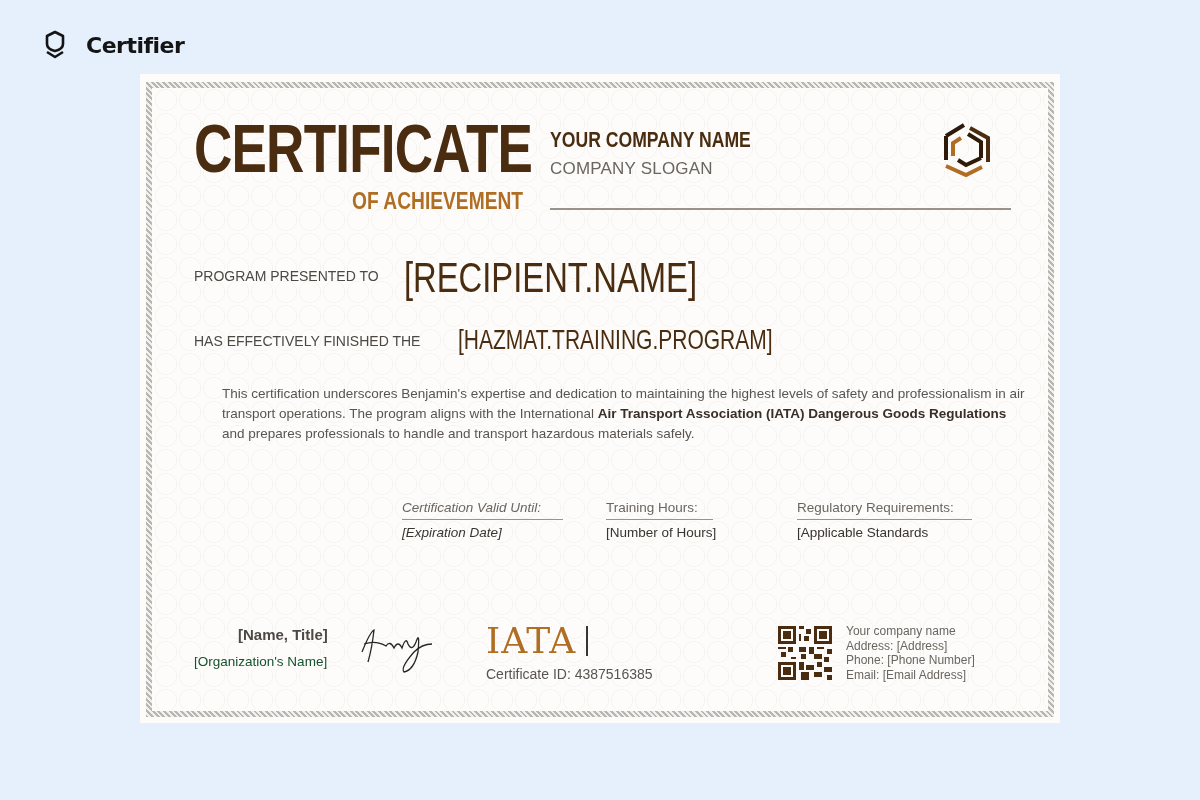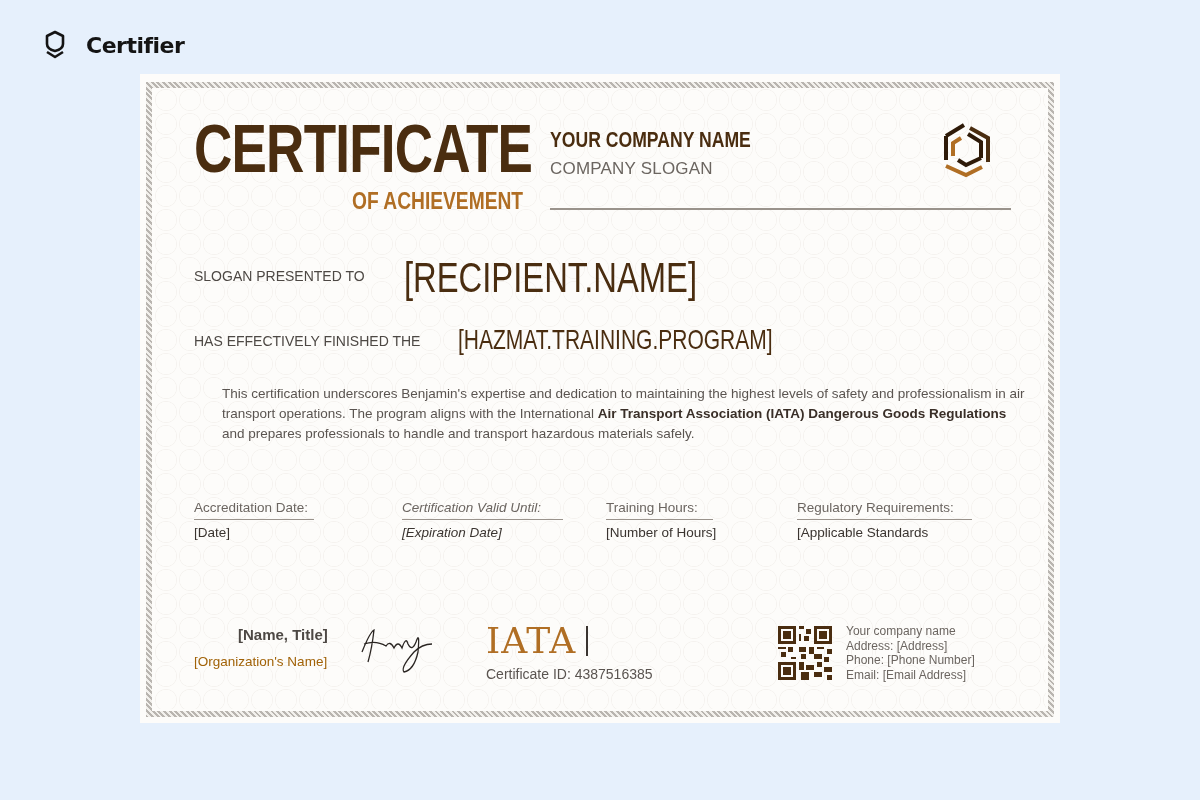--- a/index.html
+++ b/index.html
@@ -33,21 +33,21 @@
   .program { position: absolute; left: 318px; top: 250px; font-size: 28px; color: #4a2d10; transform: scaleX(0.75); transform-origin: left; white-space: nowrap; }
 
   .description { position: absolute; left: 54px; top: 310px; width: 810px; font-size: 13.5px; line-height: 20px; color: #5a5450; margin-left: 28px; }
   .description b { color: #3a2f28; }
 
   .field { position: absolute; top: 426px; }
   .field-label { font-size: 13.5px; color: #6b6560; padding-bottom: 4px; border-bottom: 1.5px solid #9a938c; white-space: nowrap; }
   .field-value { font-size: 13.5px; color: #3a3430; margin-top: 5px; white-space: nowrap; }
 
   .sign-name { position: absolute; left: 54px; top: 552px; font-size: 15px; font-weight: bold; color: #4d4844; padding-left: 44px; }
-  .sign-org { position: absolute; left: 54px; top: 580px; font-size: 13.5px; color: #a16207; }
+  .sign-org { position: absolute; left: 54px; top: 580px; font-size: 13.5px; color: #14532d; }
   .signature { position: absolute; left: 216px; top: 548px; width: 80px; height: 54px; }
 
   .iata-logo { position: absolute; left: 346px; top: 546px; font-family: "DejaVu Serif", serif; font-size: 36px; color: #b06e24; letter-spacing: 1px; }
   .iata-divider { position: absolute; left: 446px; top: 552px; width: 1.5px; height: 30px; background: #3a3430; }
   .iata-full { position: absolute; left: 456px; top: 551px; font-size: 12px; line-height: 15px; color: #6b6560; width: 140px; }
   .cert-id { position: absolute; left: 346px; top: 592px; font-size: 14px; color: #5a5450; }
 
   .qr { position: absolute; left: 638px; top: 552px; width: 54px; height: 54px; }
   .contact { position: absolute; left: 706px; top: 550px; font-size: 12px; line-height: 14.5px; color: #6b6560; }
 </style>
@@ -76,31 +76,27 @@
   <svg class="logo" viewBox="0 0 56 60">
     <path d="M8 18 L26 7" stroke="#2e1a08" stroke-width="4" fill="none"></path>
     <path d="M8 18 L8 42" stroke="#2e1a08" stroke-width="4" fill="none"></path>
     <path d="M32 10 L50 20 L50 44" stroke="#4a2d10" stroke-width="4" fill="none"></path>
     <path d="M30 16 L43 24 L43 40" stroke="#2e1a08" stroke-width="4" fill="none"></path>
     <path d="M23 20 L15 25 L15 38" stroke="#b06e24" stroke-width="4" fill="none"></path>
     <path d="M20 42 L28 47 L43 40" stroke="#2e1a08" stroke-width="4" fill="none"></path>
     <path d="M8 48 L28 57 L44 49" stroke="#b06e24" stroke-width="4" fill="none"></path>
   </svg>
 
-  <div class="presented-label">SLOGAN PRESENTED TO</div>
+  <div class="presented-label">PROGRAM PRESENTED TO</div>
   <div class="recipient">[RECIPIENT.NAME]</div>
   <div class="finished-label">HAS EFFECTIVELY FINISHED THE</div>
   <div class="program">[HAZMAT.TRAINING.PROGRAM]</div>
 
   <p class="description"><span>This certification underscores Benjamin's expertise and dedication to maintaining the highest levels of safety and professionalism in air transport operations. The program aligns with the International </span><b>Air Transport Association (IATA) Dangerous Goods Regulations</b><span> and prepares professionals to handle and transport hazardous materials safely.</span></p>
 
-  <div class="field" style="left:54px;width:120px;">
-    <div class="field-label">Accreditation Date:</div>
-    <div class="field-value">[Date]</div>
-  </div>
   <div class="field" style="left:262px;width:161px;font-style:italic;">
     <div class="field-label">Certification Valid Until:</div>
     <div class="field-value">[Expiration Date]</div>
   </div>
   <div class="field" style="left:466px;width:107px;">
     <div class="field-label">Training Hours:</div>
     <div class="field-value">[Number of Hours]</div>
   </div>
   <div class="field" style="left:657px;width:175px;">
     <div class="field-label">Regulatory Requirements:</div>

